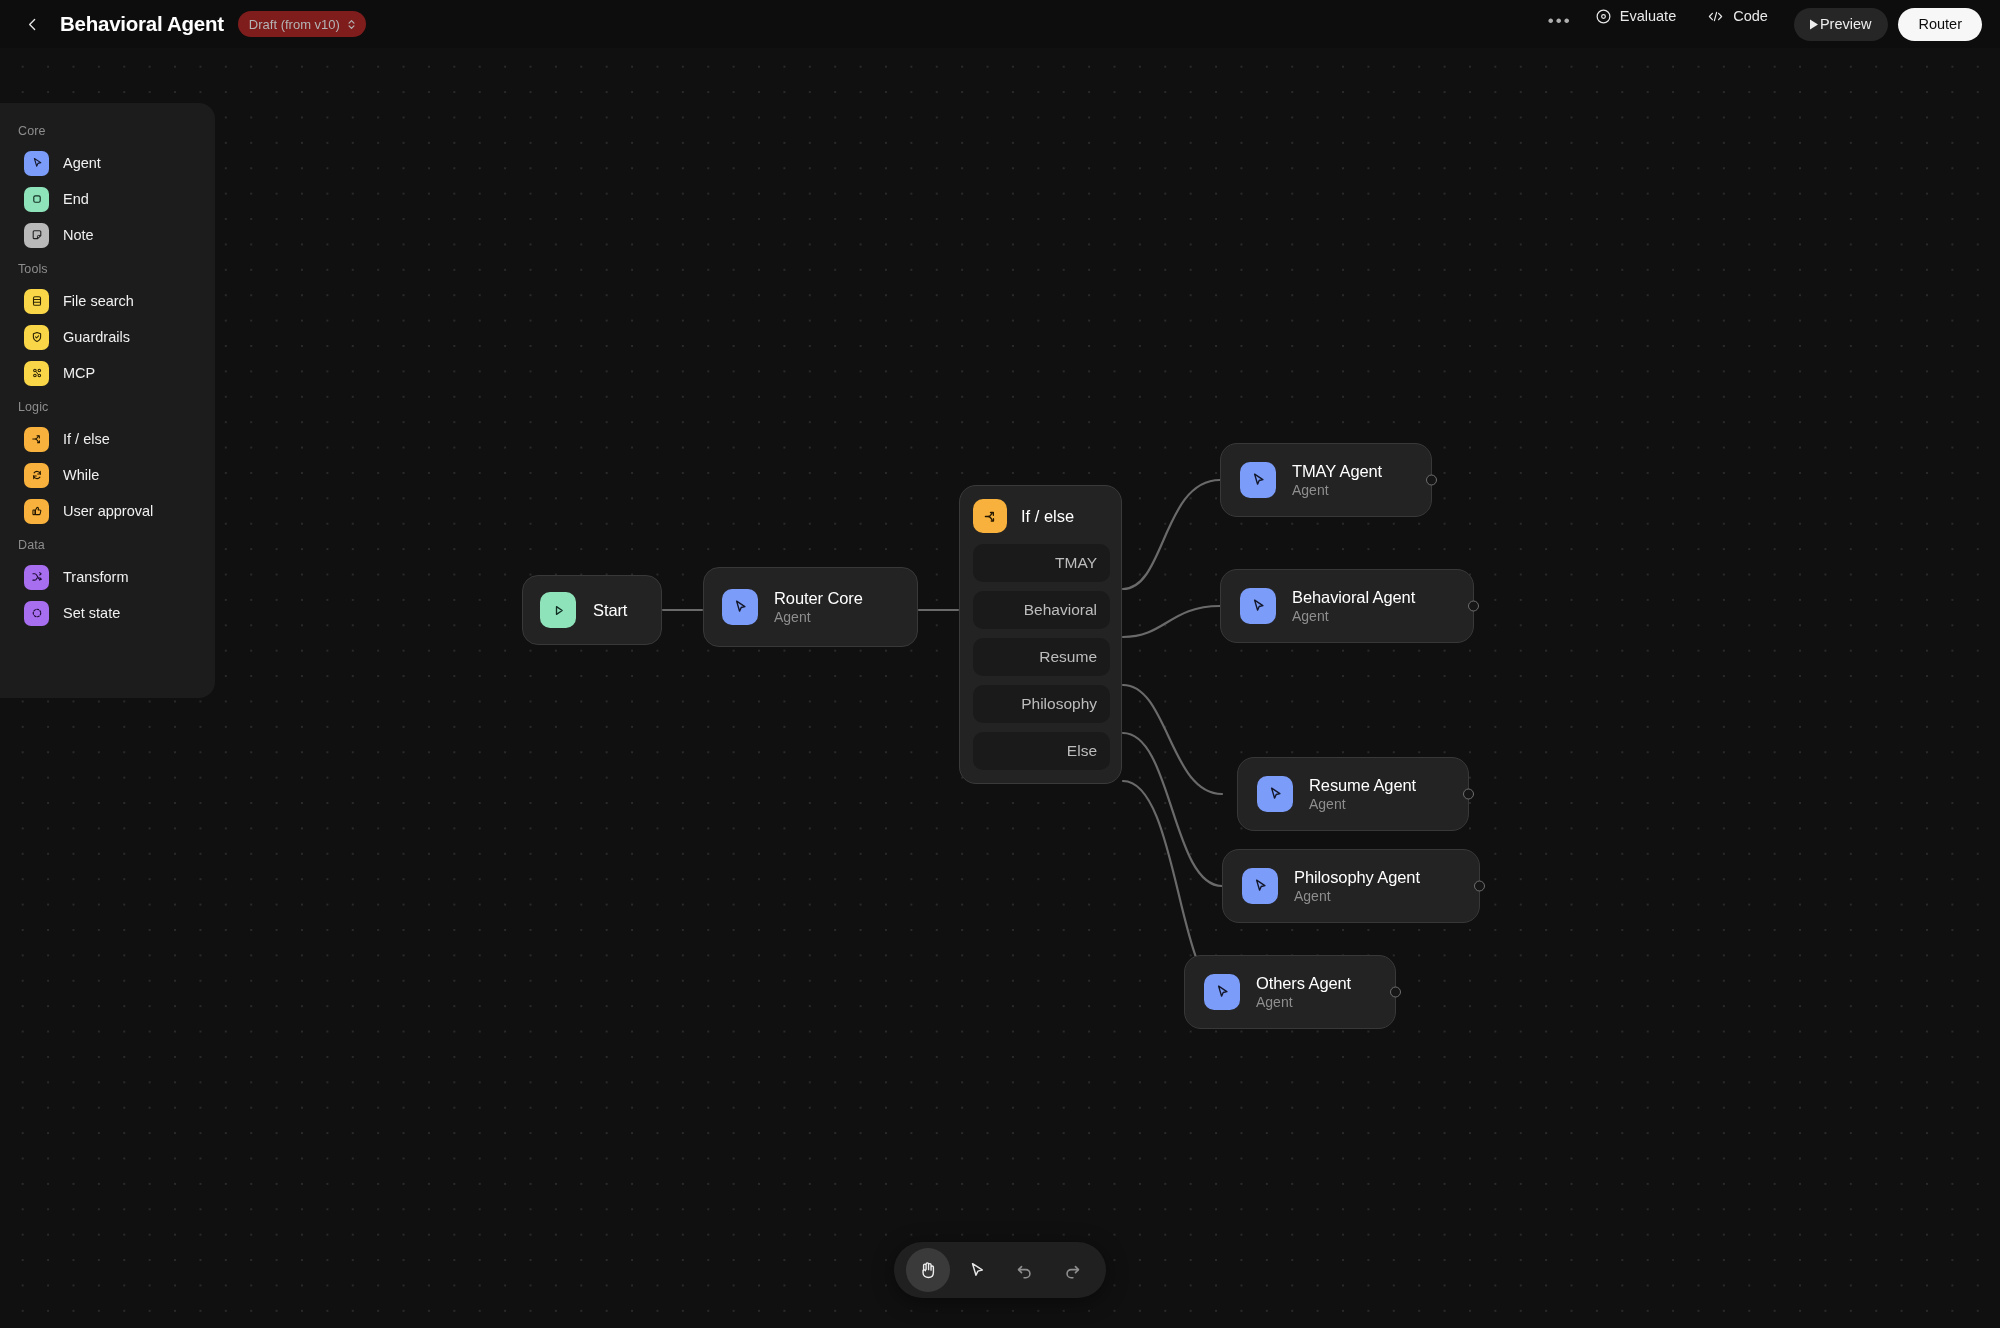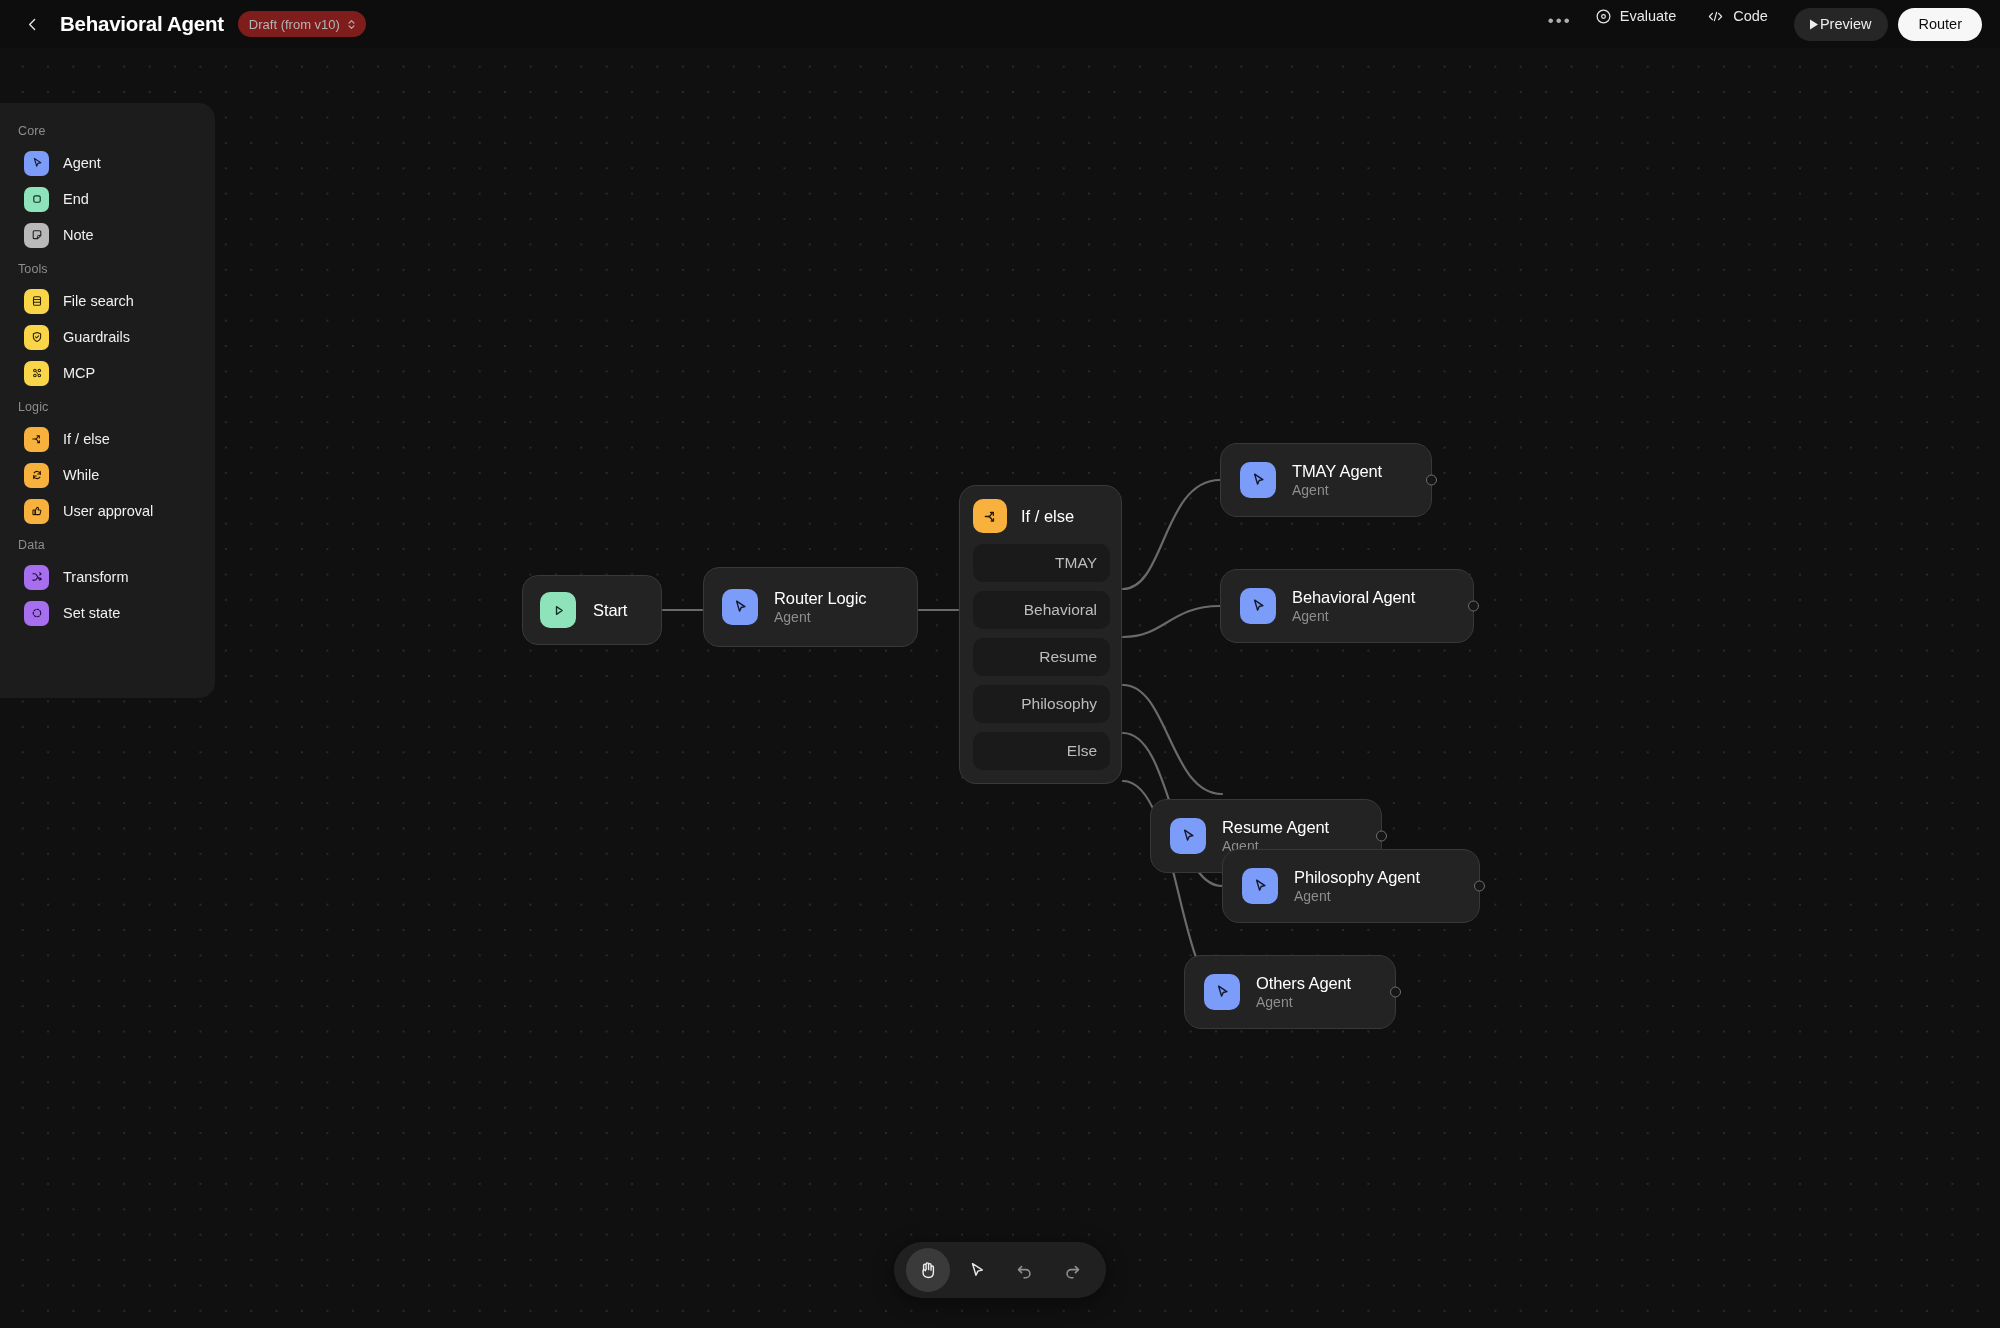--- a/index.html
+++ b/index.html
@@ -567,21 +567,21 @@
       </div>
     </div>
 
     <div class="node node-router">
       <div class="node-icon" style="background:#7b9cf8">
         <svg width="18" height="18" viewBox="0 0 24 24" fill="none">
           <path d="M7.5 4.2l11 7.2-4.9 1.3-2.2 4.8z" stroke="#14182b" stroke-width="1.9" stroke-linejoin="round"></path>
         </svg>
       </div>
       <div class="node-text">
-        <div class="node-title">Router Logic</div>
+        <div class="node-title">Router Core</div>
         <div class="node-sub">Agent</div>
       </div>
     </div>
 
     <div class="node-ifelse">
       <div class="ifelse-head">
         <div class="node-icon" style="background:#f8b13c;width:34px;height:34px">
           <svg width="17" height="17" viewBox="0 0 24 24" fill="none">
             <path d="M4.8 12h4.4c1.6 0 2.6-1.1 3.6-2.6l1.8-2.7" stroke="#241701" stroke-width="1.9" stroke-linecap="round"></path>
             <path d="M12 6.4h4v4" stroke="#241701" stroke-width="1.9" stroke-linecap="round" stroke-linejoin="round"></path>
@@ -628,21 +628,21 @@
           <path d="M7.5 4.2l11 7.2-4.9 1.3-2.2 4.8z" stroke="#14182b" stroke-width="1.9" stroke-linejoin="round"></path>
         </svg>
       </div>
       <div class="node-text">
         <div class="node-title">Behavioral Agent</div>
         <div class="node-sub">Agent</div>
       </div>
       <div class="port port-right"></div>
     </div>
 
-    <div class="node node-agent" style="left:1150px;top:709px;width:232px;margin-top:42px;">
+    <div class="node node-agent" style="left:1237px;top:709px;width:232px;">
       <div class="node-icon" style="background:#7b9cf8">
         <svg width="18" height="18" viewBox="0 0 24 24" fill="none">
           <path d="M7.5 4.2l11 7.2-4.9 1.3-2.2 4.8z" stroke="#14182b" stroke-width="1.9" stroke-linejoin="round"></path>
         </svg>
       </div>
       <div class="node-text">
         <div class="node-title">Resume Agent</div>
         <div class="node-sub">Agent</div>
       </div>
       <div class="port port-right"></div>

